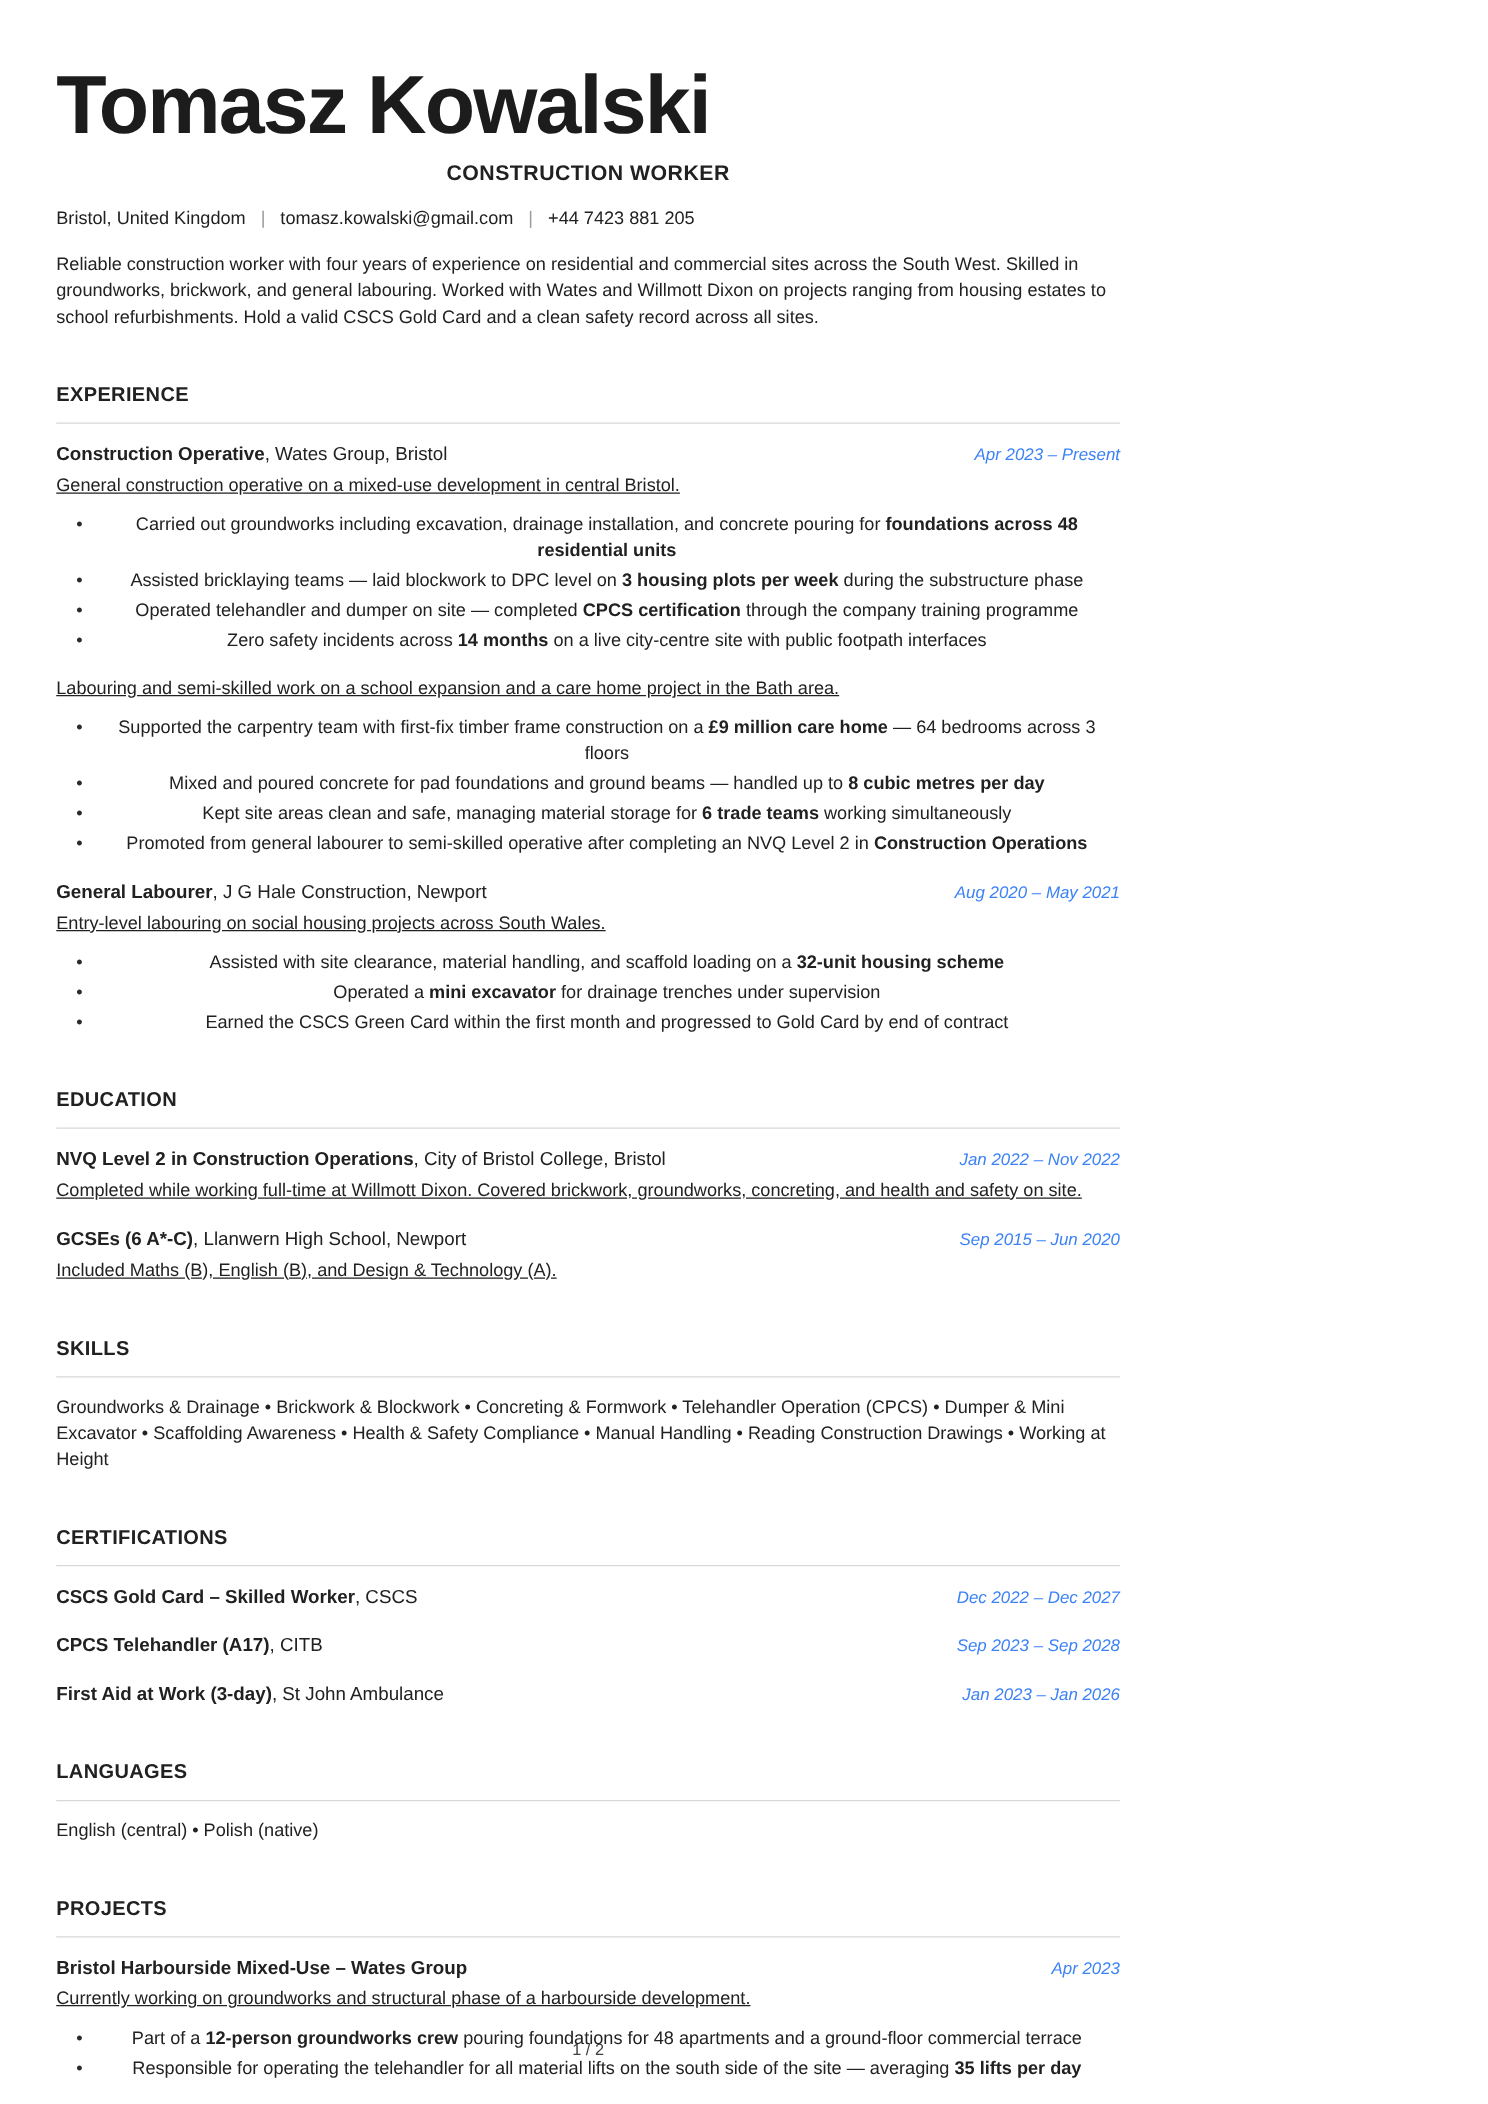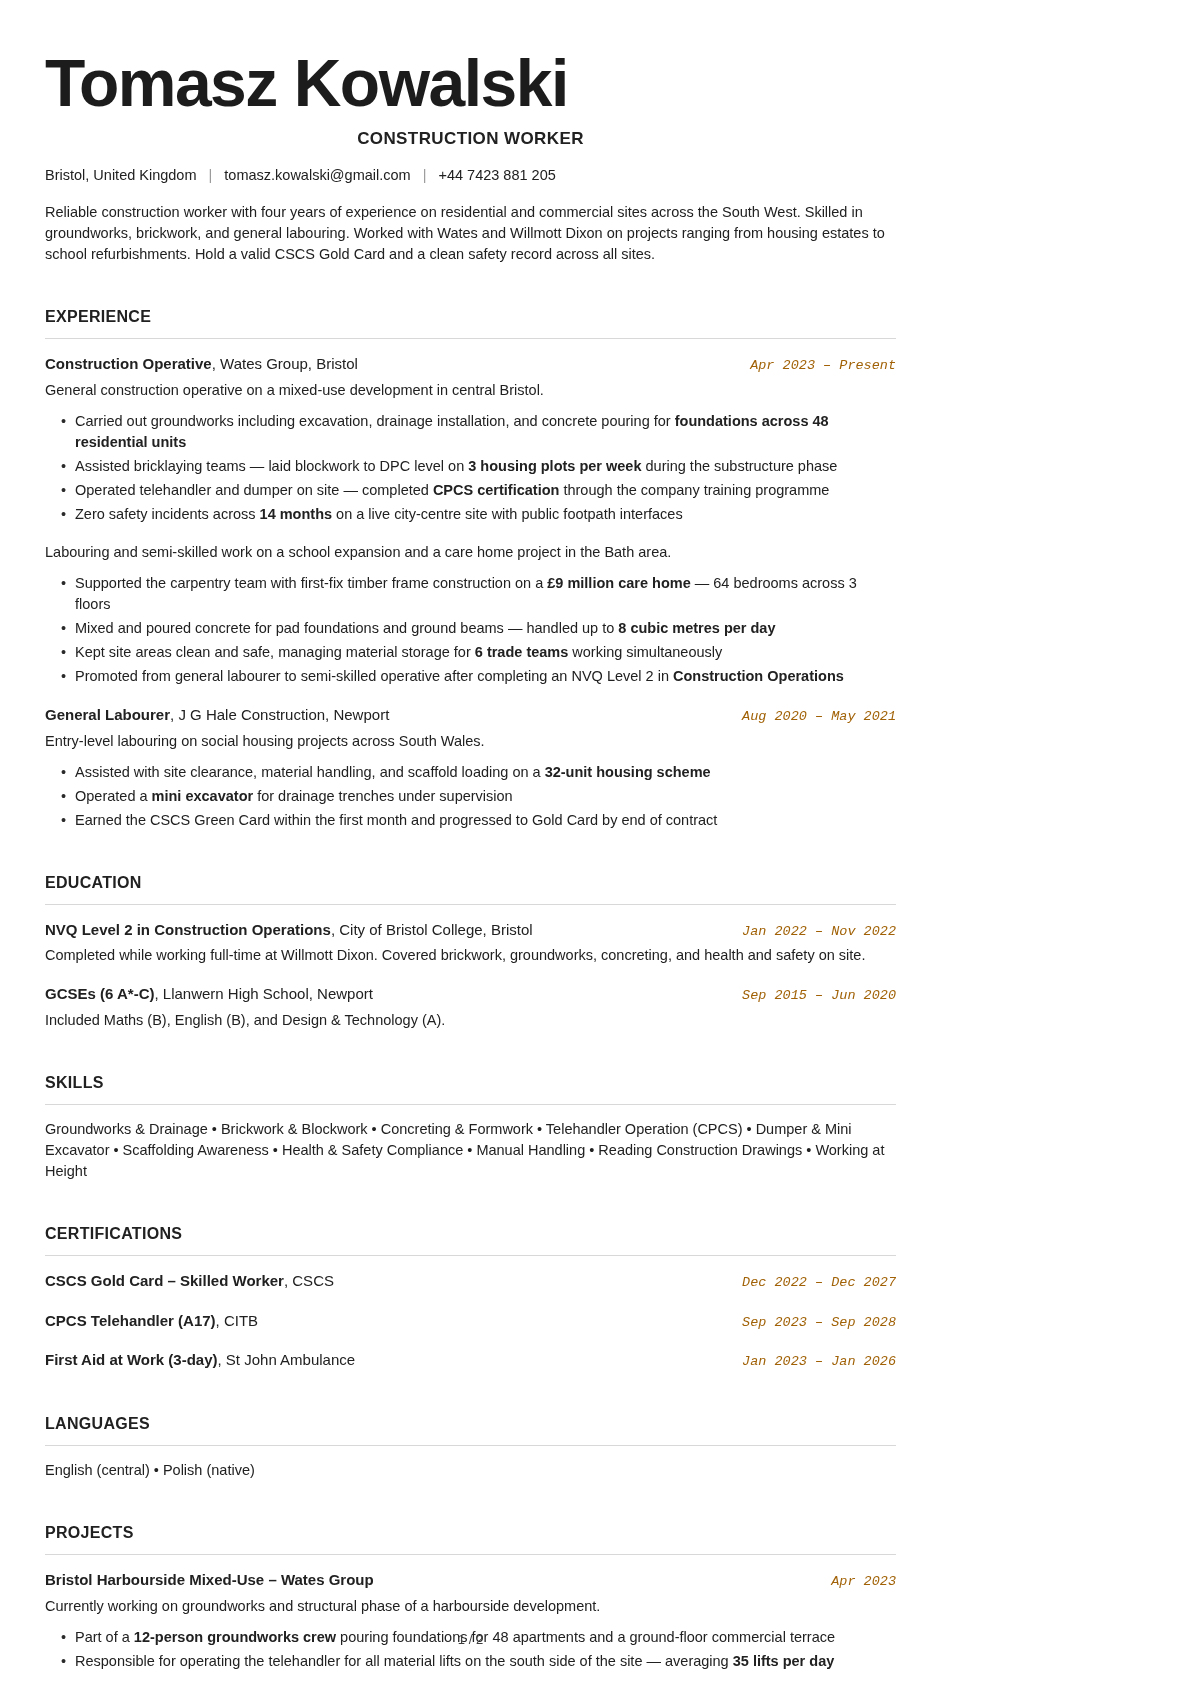--- a/index.html
+++ b/index.html
@@ -61,35 +61,35 @@
     display:flex;
     justify-content:space-between;
     align-items:baseline;
     gap:16px;
   }
   .entry-title{font-size:15px;}
   .entry-title b{font-weight:700;}
   .entry-date{
     font-size:13.5px;
     font-style:italic;
-    color:#a16207;
+    color:#3b82f6;
     white-space:nowrap;
     flex:none;
-    font-family:Liberation Mono, monospace;
-  }
-  .entry-desc{margin:4px 0 0 0;}
+  }
+  .entry-desc{margin:4px 0 0 0;text-decoration:underline;}
   ul.bullets{
     list-style:none;
     margin:10px 0 0 0;
     padding:0;
   }
   ul.bullets li{
     position:relative;
     padding-left:30px;
     margin-bottom:3px;
+    text-align:center;
   }
   ul.bullets li::before{
     content:"\2022";
     position:absolute;
     left:16px;
     top:0;
     color:#2a2a2a;
   }
   b{font-weight:700;color:var(--text);}
   .inline-list{margin:0;}

